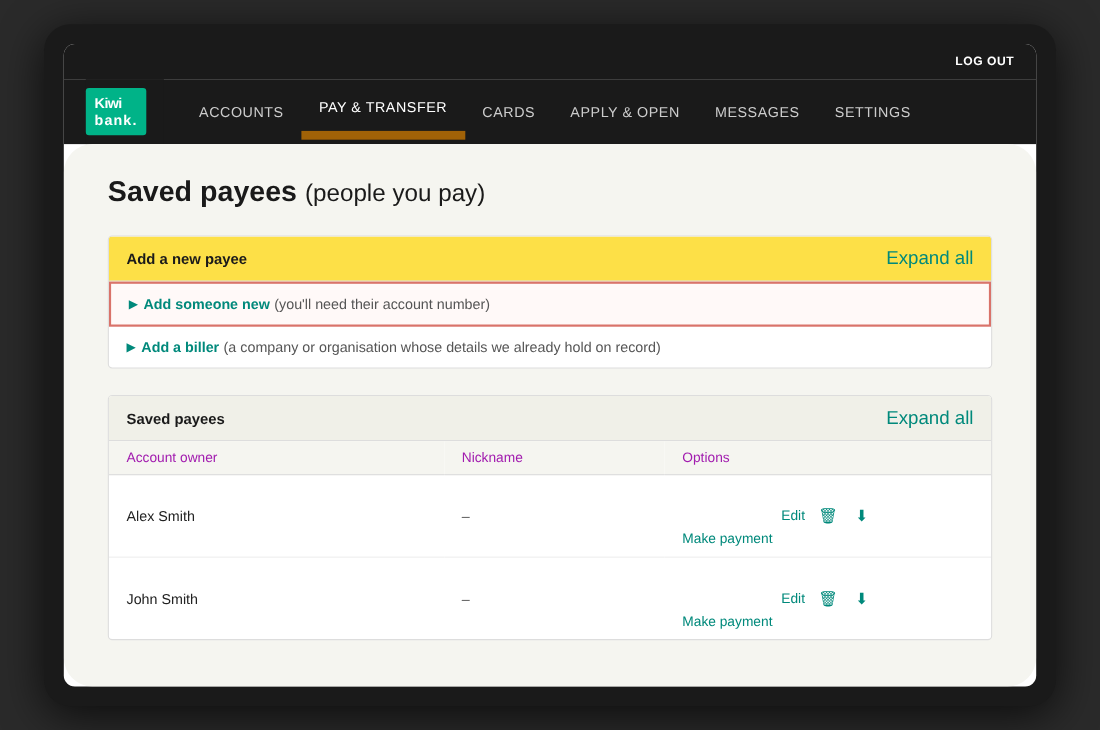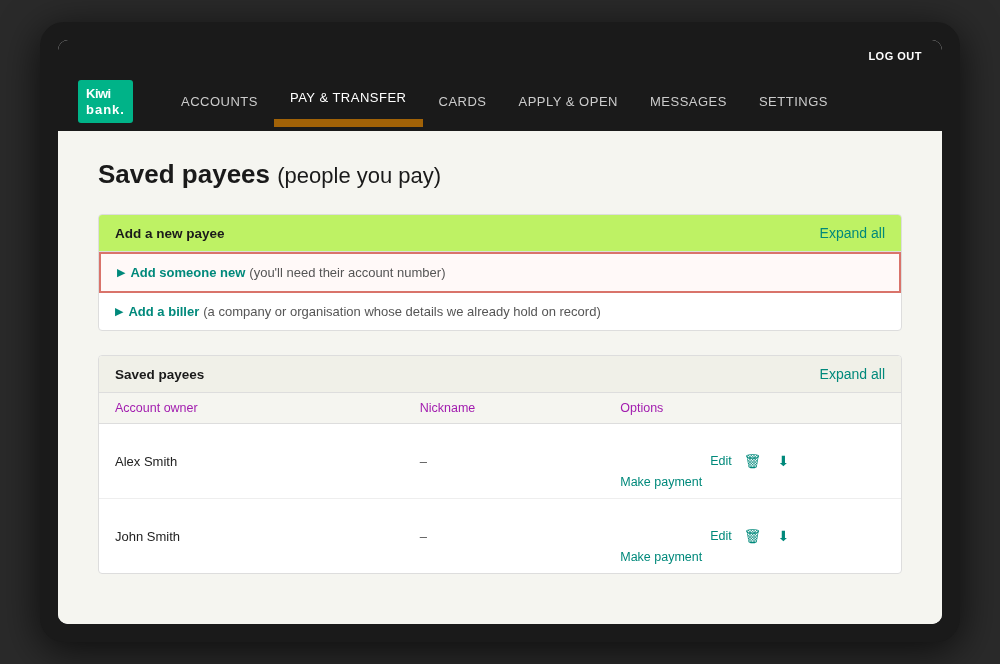--- a/index.html
+++ b/index.html
@@ -104,20 +104,21 @@
       color: #fff;
       border-bottom: 8px solid #a16207;
     }
 
     
     .page-content {
       flex: 1;
       background: #f5f5f0;
       padding: 28px 40px 8px 40px;
       overflow-y: auto;
+      border-radius: 26px;
     }
 
     .page-title {
       font-size: 26px;
       font-weight: bold;
       color: #1a1a1a;
       margin-bottom: 24px;
     }
 
     .page-title .subtitle {
@@ -128,37 +129,37 @@
     
     .section {
       background: #fff;
       border: 1px solid #ddd;
       border-radius: 4px;
       margin-bottom: 24px;
       overflow: hidden;
     }
 
     .section-header {
-      background: #bef264;
+      background: #fde047;
       padding: 10px 16px;
       display: flex;
       justify-content: space-between;
       align-items: center;
       border-bottom: 1px solid #ddd;
     }
 
     .section-title {
       font-size: 13.5px;
       font-weight: bold;
       color: #1a1a1a;
     }
 
     .expand-all-link {
       color: #00897b;
-      font-size: 14px;
+      font-size: 17px;
       cursor: pointer;
       text-decoration: none;
     }
 
     
     .payee-row {
       padding: 11px 16px;
       border-bottom: 1px solid #eee;
       display: flex;
       align-items: center;

